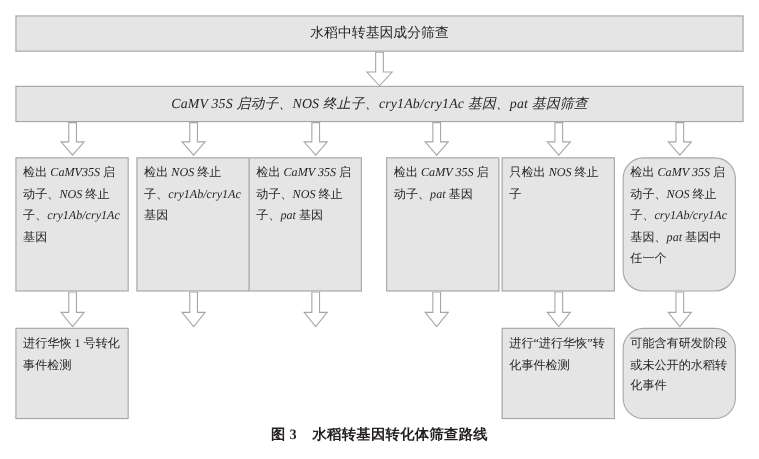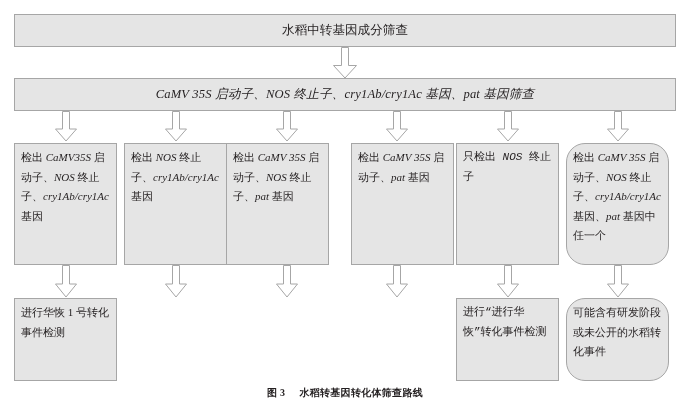--- a/index.html
+++ b/index.html
@@ -73,38 +73,38 @@
   }
   .col-box .box-text em {
     font-style: italic;
   }
 
   
   .c0 { left: 14px; }
   .c1 { left: 124px; }
   .c2 { left: 226px; }
   .c3 { left: 333px; margin-left: 18px; }
-  .c4 { left: 456px; font-family: Liberation Mono, monospace; }
+  .c4 { left: 456px; }
   .c5 { left: 566px; border-radius: 19px; }
 
   
   .arrow {
     position: absolute;
     display: block;
   }
   .arrow svg { display: block; }
 
   
   #caption {
     position: absolute;
     left: 0;
     top: 386px;
     width: 690px;
     text-align: center;
-    font-size: 10px;
+    font-size: 13px;
     font-weight: bold;
     letter-spacing: 0.3px;
     color: #231f20;
   }
   #caption .cap-gap { display: inline-block; width: 14px; }
 </style>
 </head>
 <body>
 
 <div id="figure">

